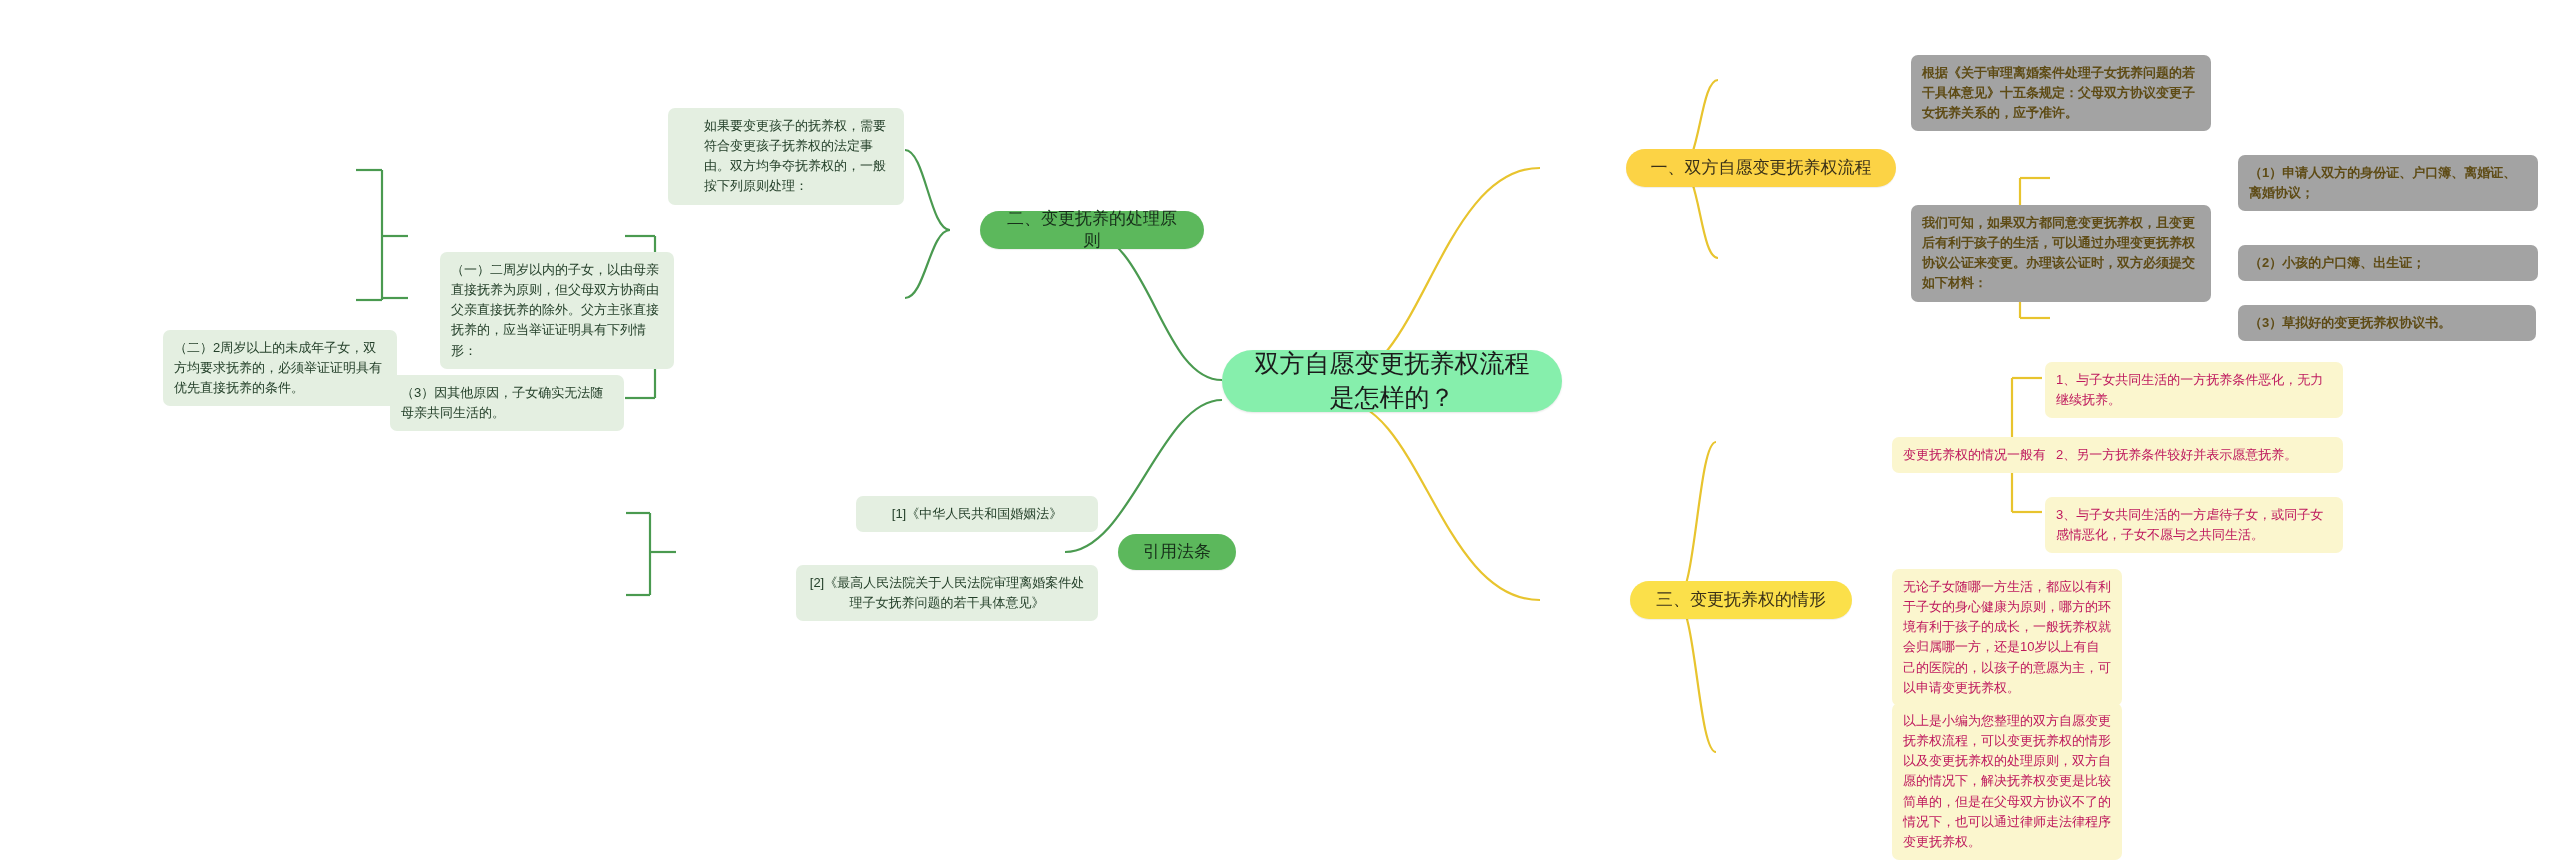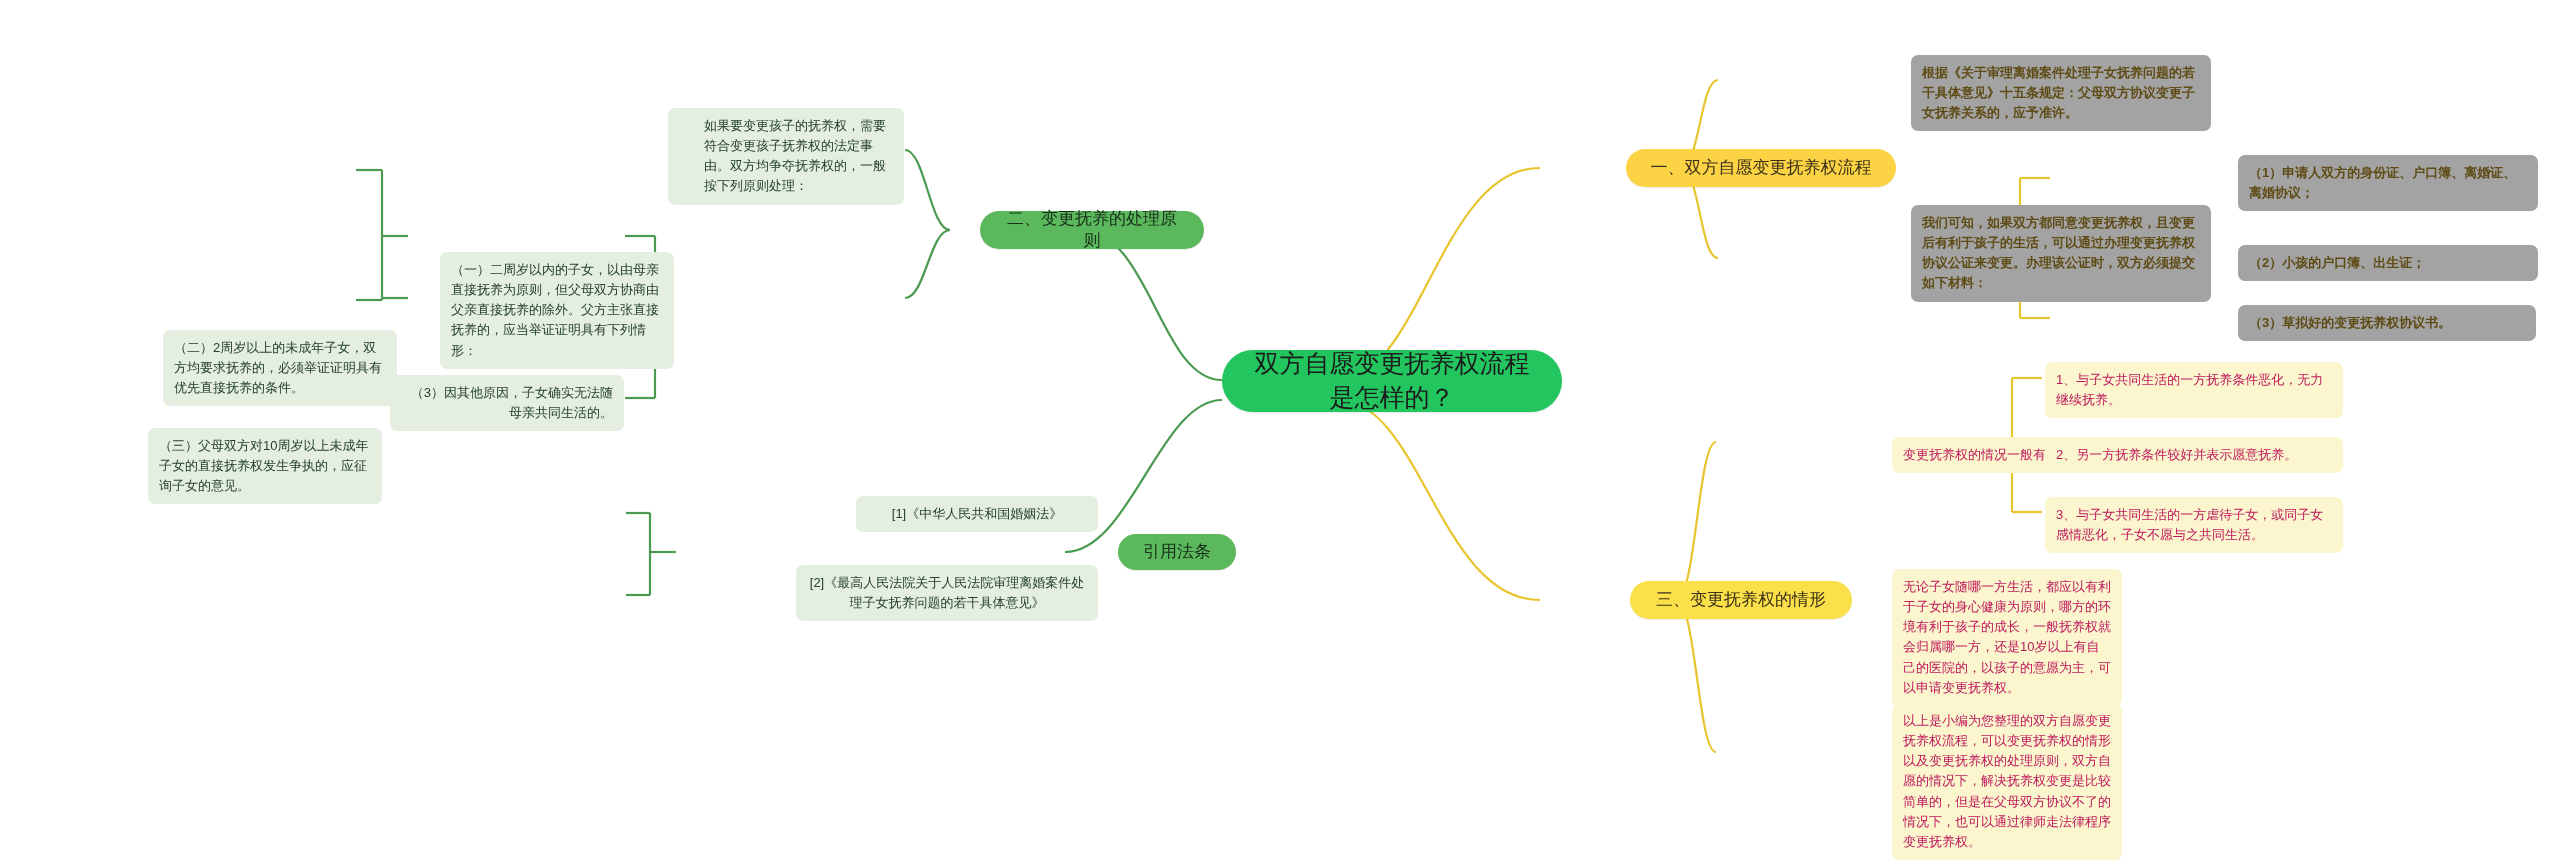--- a/index.html
+++ b/index.html
@@ -8,21 +8,21 @@
     font-family:"Liberation Sans","DejaVu Sans",sans-serif;
     -webkit-font-smoothing:antialiased;
   }
   #canvas{position:absolute;inset:0;}
   svg#links{position:absolute;left:0;top:0;width:2560px;height:867px;pointer-events:none;}
 
   .node{position:absolute;box-sizing:border-box;}
 
   
   .root{
-    background:#22c55e;color:#1b1b1b;border-radius:40px;
+    background:#86efac;color:#1b1b1b;border-radius:40px;
     display:flex;align-items:center;justify-content:center;text-align:center;
     font-size:25px;line-height:1.35;padding:14px 26px;font-weight:400;
     box-shadow:0 1px 2px rgba(0,0,0,.10);
   }
 
   
   .pill{
     border-radius:22px;display:flex;align-items:center;justify-content:center;
     text-align:center;font-size:17px;line-height:1.3;padding:10px 20px;
     color:#1f1f1f;box-shadow:0 1px 1px rgba(0,0,0,.07);
@@ -120,25 +120,24 @@
   <div class="node card cream" style="left:2238px;top:305px;width:298px;">（3）草拟好的变更抚养权协议书。</div>
 
   <div class="node pill green" style="left:980px;top:211px;width:224px;height:38px;">二、变更抚养的处理原则</div>
 
   <div class="node card green" style="left:668px;top:108px;width:236px;padding-left:36px;">如果要变更孩子的抚养权，需要符合变更孩子抚养权的法定事由。双方均争夺抚养权的，一般按下列原则处理：</div>
 
   <div class="node card green" style="left:440px;top:252px;width:234px;">（一）二周岁以内的子女，以由母亲直接抚养为原则，但父母双方协商由父亲直接抚养的除外。父方主张直接抚养的，应当举证证明具有下列情形：</div>
 
 
 
-  <div class="node card green" style="left:390px;top:375px;width:234px;text-align:right;">（3）因其他原因，子女确实无法随母亲共同生活的。</div>
+  <div class="node card green" style="left:390px;top:375px;width:234px;">（3）因其他原因，子女确实无法随母亲共同生活的。</div>
 
   <div class="node card green" style="left:148px;top:330px;width:234px;margin-left:15px;">（二）2周岁以上的未成年子女，双方均要求抚养的，必须举证证明具有优先直接抚养的条件。</div>
 
-  <div class="node card green" style="left:148px;top:428px;width:234px;">（三）父母双方对10周岁以上未成年子女的直接抚养权发生争执的，应征询子女的意见。</div>
 
   <div class="node pill green" style="left:1118px;top:534px;width:118px;height:36px;">引用法条</div>
 
   <div class="node card green c" style="left:856px;top:496px;width:242px;">[1]《中华人民共和国婚姻法》</div>
 
   <div class="node card green c" style="left:796px;top:565px;width:302px;">[2]《最高人民法院关于人民法院审理离婚案件处理子女抚养问题的若干具体意见》</div>
 
   <div class="node pill yellow2" style="left:1630px;top:581px;width:222px;height:38px;">三、变更抚养权的情形</div>
 
   <div class="node card lemon" style="left:1892px;top:430px;width:230px;">变更抚养权的情况一般有以下几种：</div>

